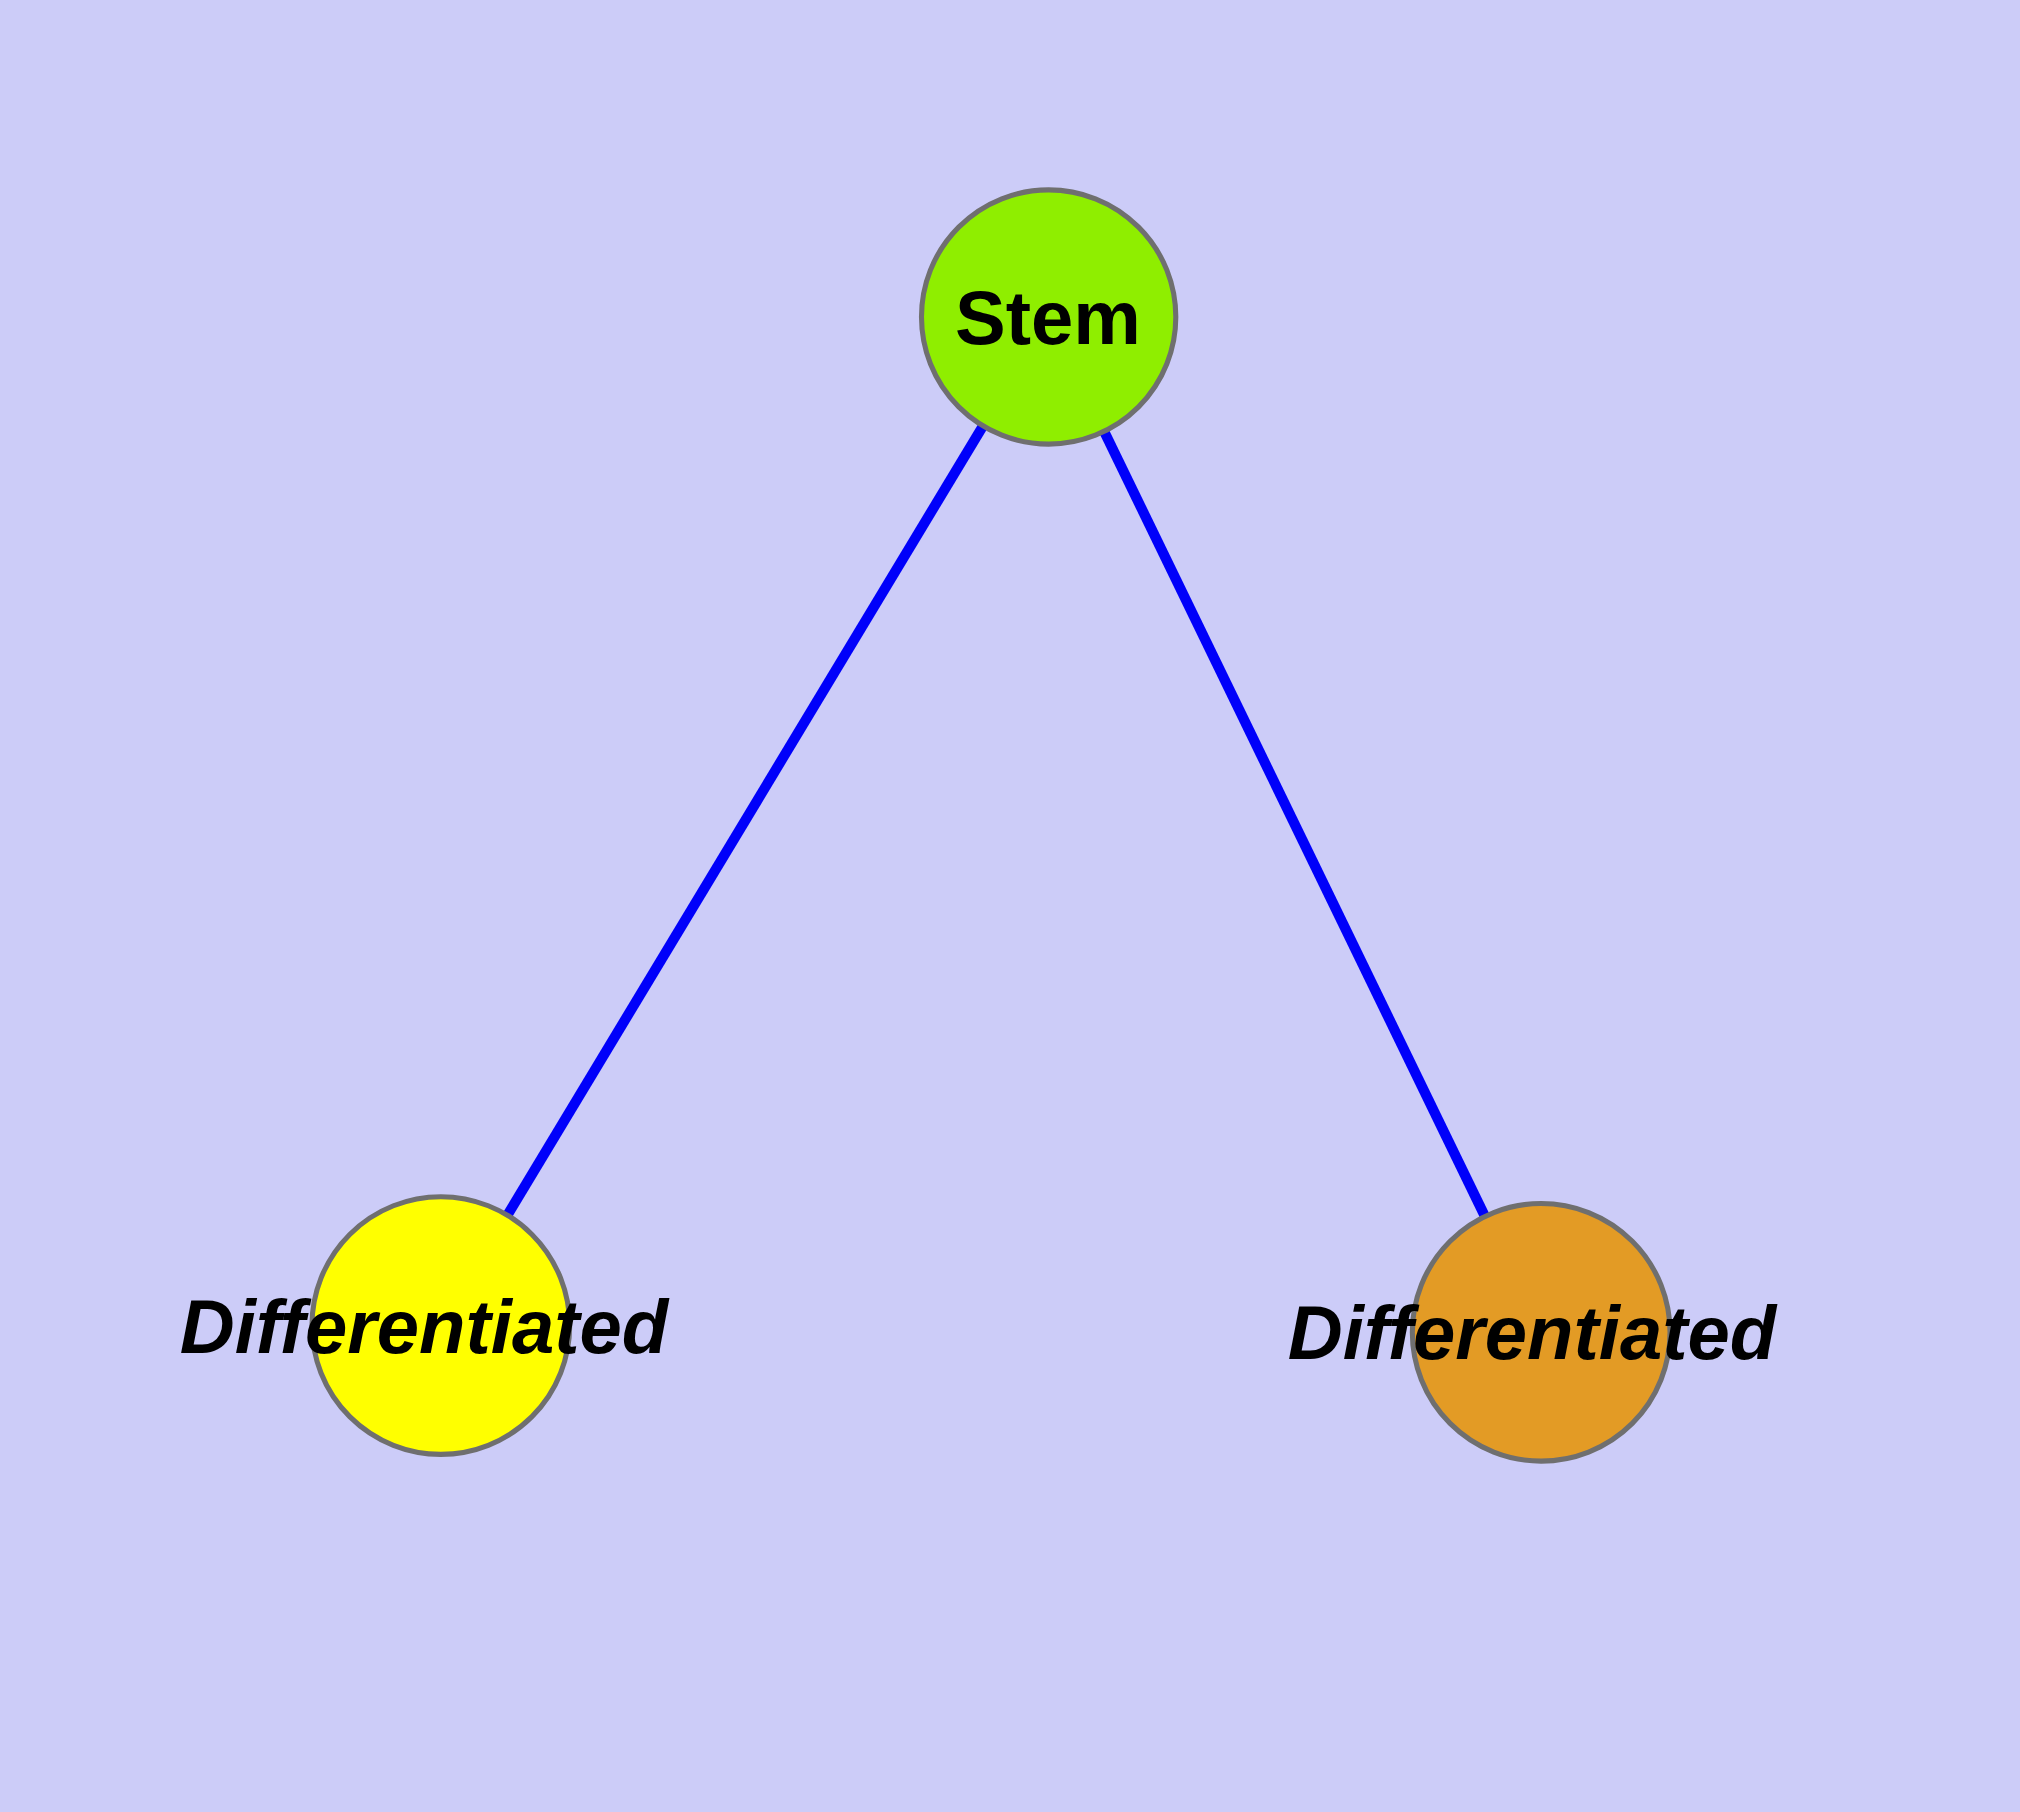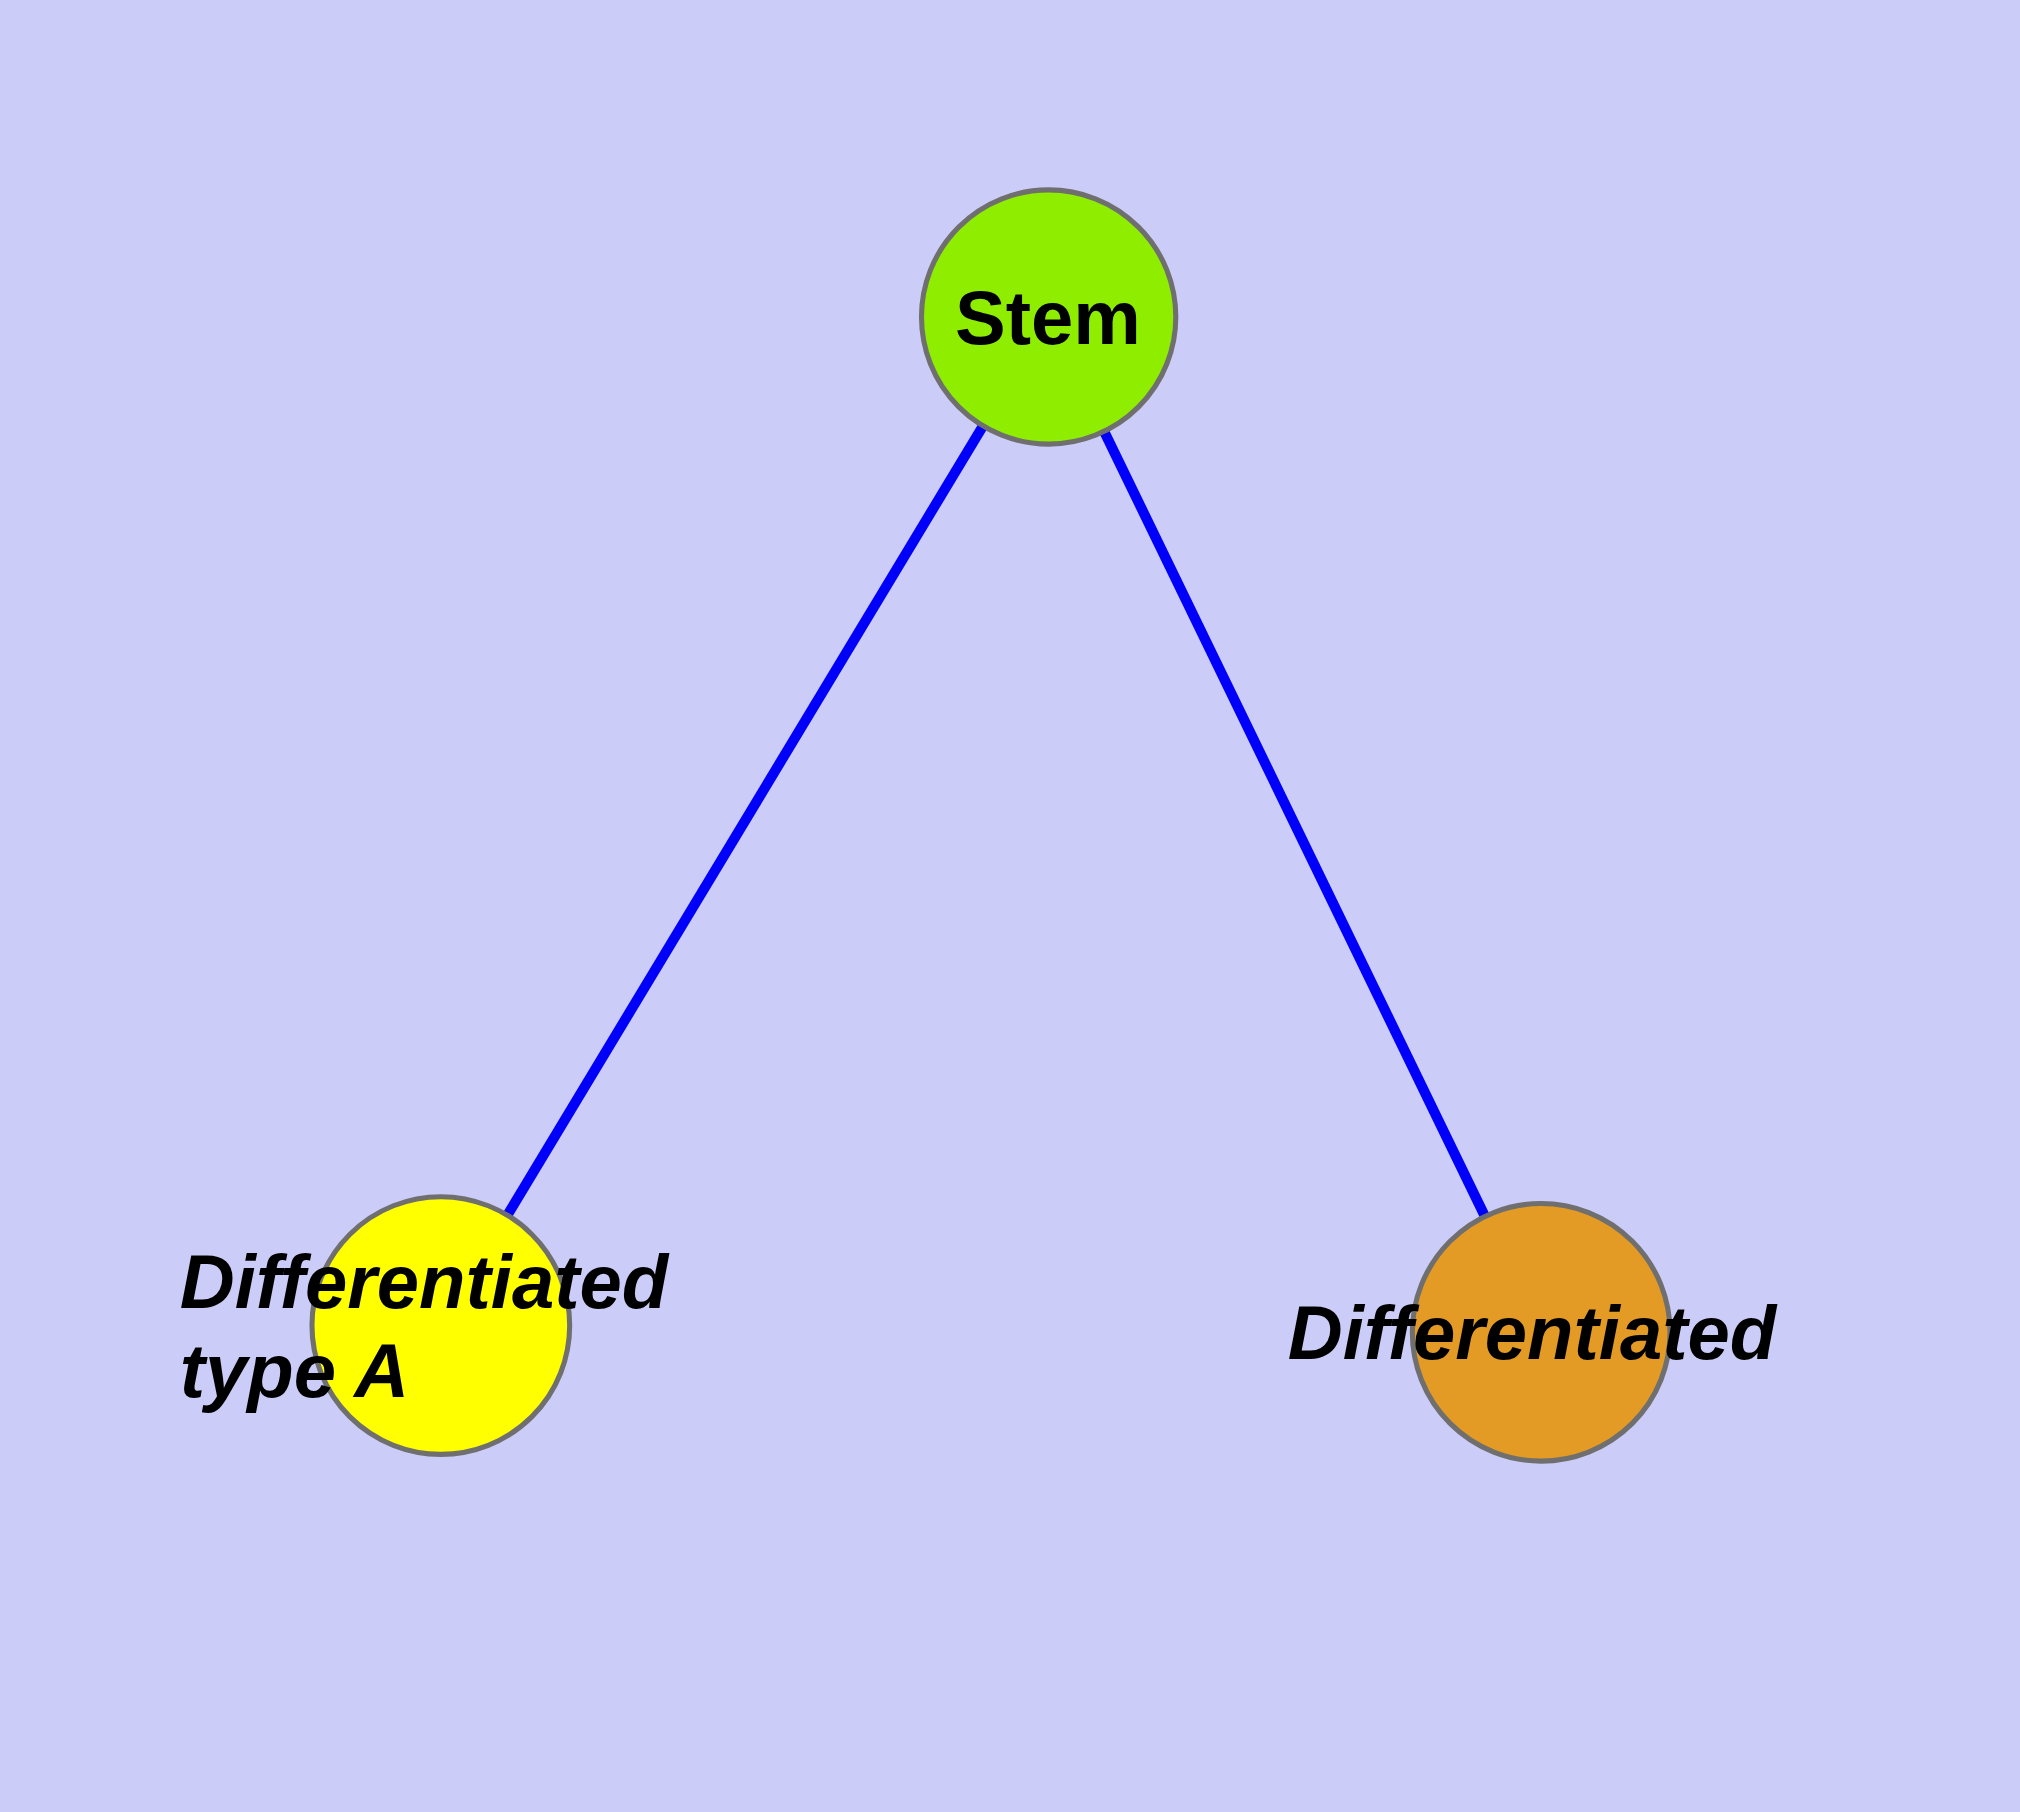--- a/index.html
+++ b/index.html
@@ -24,21 +24,21 @@
   .edge-line {
     stroke-width: 12px;
     fill: none;
   }
   .node-circle {
     stroke-width: 6px;
   }
   .node-label {
     position: absolute;
     transform: translate(-50%, -50%);
-    text-align: left;
+    text-align: right;
     font-family: "Liberation Sans", sans-serif;
     font-weight: bold;
     font-size: 76px;
     line-height: 89px;
     white-space: nowrap;
     color: #000000;
   }
   .node-label .label-line {
     display: block;
     font-style: italic;
@@ -59,21 +59,20 @@
 
     <circle class="node-circle" cx="1237" cy="374" r="150" fill="#8FEE00" stroke="#6F6F6F"></circle>
     <circle class="node-circle" cx="520" cy="1564" r="152" fill="#FFFF00" stroke="#6F6F6F"></circle>
     <circle class="node-circle" cx="1818" cy="1572" r="152" fill="#E39B25" stroke="#6F6F6F"></circle>
   </svg>
 
   <div class="node-label label-stem" style="color: rgb(0, 0, 0);">Stem</div>
 
   <div class="node-label label-type-a" style="color: rgb(0, 0, 0);">
     <span class="label-line">Differentiated</span>
-    <span class="label-line">type A</span>
   </div>
 
   <div class="node-label label-type-b" style="color: rgb(0, 0, 0);">
     <span class="label-line">Differentiated</span>
   </div>
 
 </div>
 
 
 </body></html>

